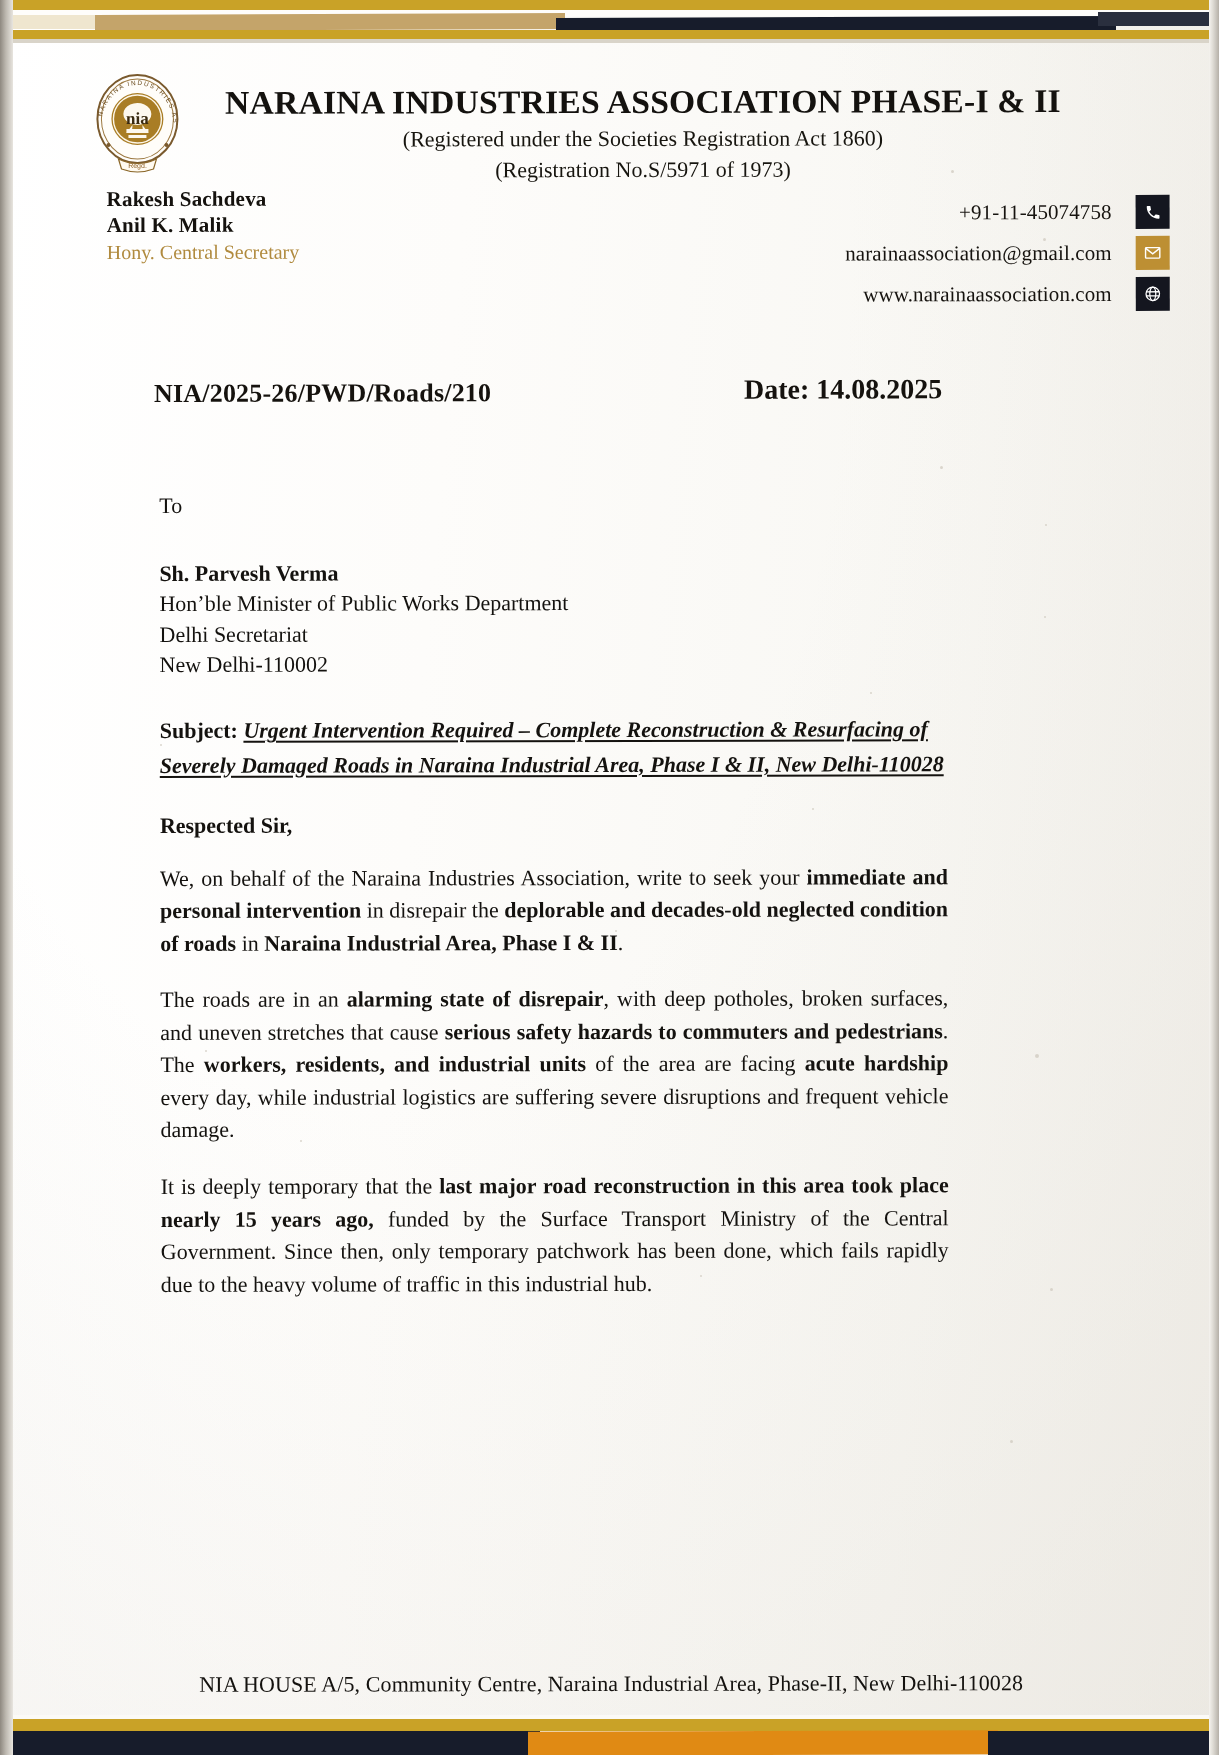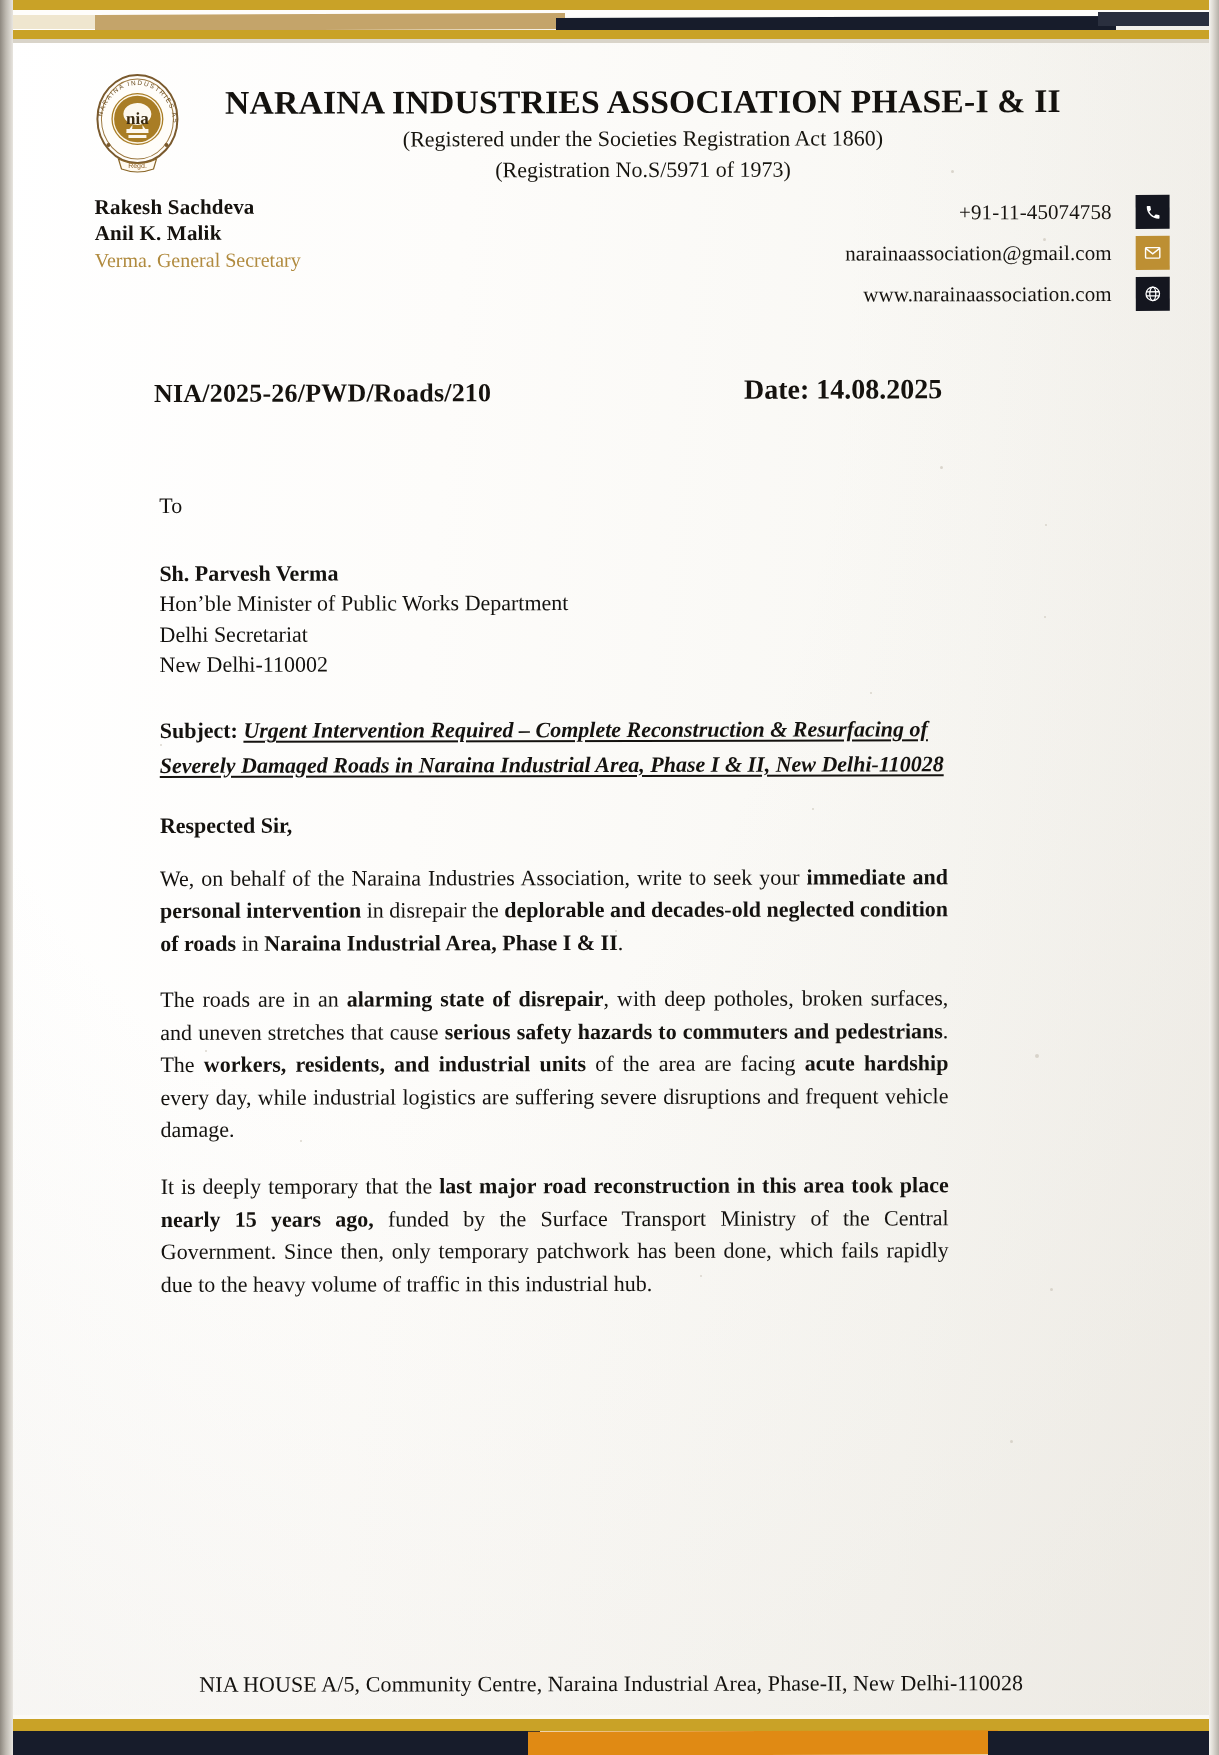--- a/index.html
+++ b/index.html
@@ -84,21 +84,21 @@
   }
   .org-sub{
     text-align:center;
     font-size:22px;
     color:#17150f;
     margin:5px 0 0 70px;
     font-family:"Liberation Serif","DejaVu Serif",serif;
   }
 
   
-  #officers{position:absolute;left:96px;top:185px;width:460px;margin-top:8px;}
+  #officers{position:absolute;left:108px;top:185px;width:460px;}
   .off-name{font-size:21px;font-weight:bold;color:#15120e;letter-spacing:.2px;line-height:1.25;}
   .off-role{font-size:20px;color:#b08a3e;line-height:1.3;margin-bottom:22px;}
 
   
   #contact{position:absolute;right:48px;top:196px;text-align:right;}
   .c-row{display:flex;align-items:center;justify-content:flex-end;margin-bottom:7px;}
   .c-text{font-size:21px;color:#16130f;margin-right:24px;letter-spacing:.1px;}
   .c-ico{width:34px;height:34px;display:flex;align-items:center;justify-content:center;
          color:#ffffff;font-size:19px;line-height:1;}
   .ico-dark{background:#14161f;}
@@ -198,21 +198,21 @@
       </div>
 
       <div id="org-title">NARAINA INDUSTRIES ASSOCIATION PHASE-I &amp; II</div>
       <div class="org-sub">(Registered under the Societies Registration Act 1860)</div>
       <div class="org-sub">(Registration No.S/5971 of 1973)</div>
     </div>
 
     <div id="officers">
       <div class="off-name">Rakesh Sachdeva</div>
       <div class="off-name">Anil K. Malik</div>
-      <div class="off-role">Verma. General Secretary</div>
+      <div class="off-role">Hony. Central Secretary</div>
     </div>
 
     <div id="contact">
 
       <div class="c-row">
         <span class="c-text">+91-11-45074758</span>
         <span class="c-ico ico-dark">
           <svg width="17" height="17" viewBox="0 0 24 24" fill="#ffffff">
             <path d="M6.6 10.8c1.4 2.8 3.8 5.2 6.6 6.6l2.2-2.2c.3-.3.7-.4 1-.2 1.2.4 2.4.6 3.6.6.6 0 1 .4 1 1V20c0 .6-.4 1-1 1C10.6 21 3 13.4 3 4c0-.6.4-1 1-1h3.4c.6 0 1 .4 1 1 0 1.3.2 2.5.6 3.6.1.4 0 .8-.2 1.1l-2.2 2.1z"></path>
           </svg>

